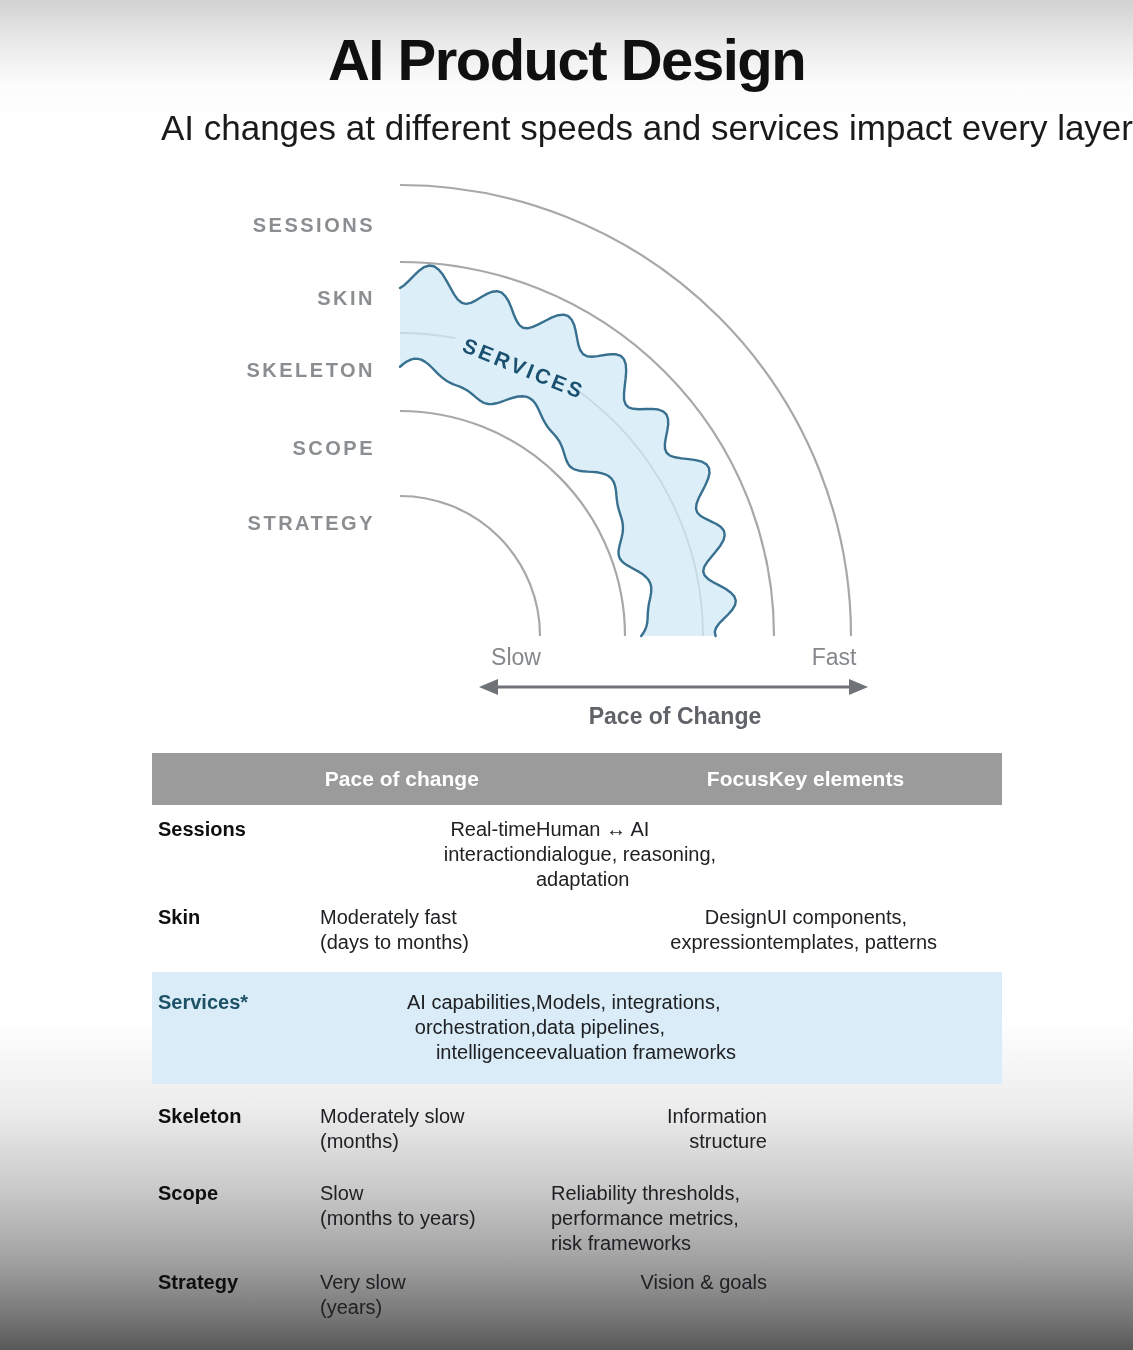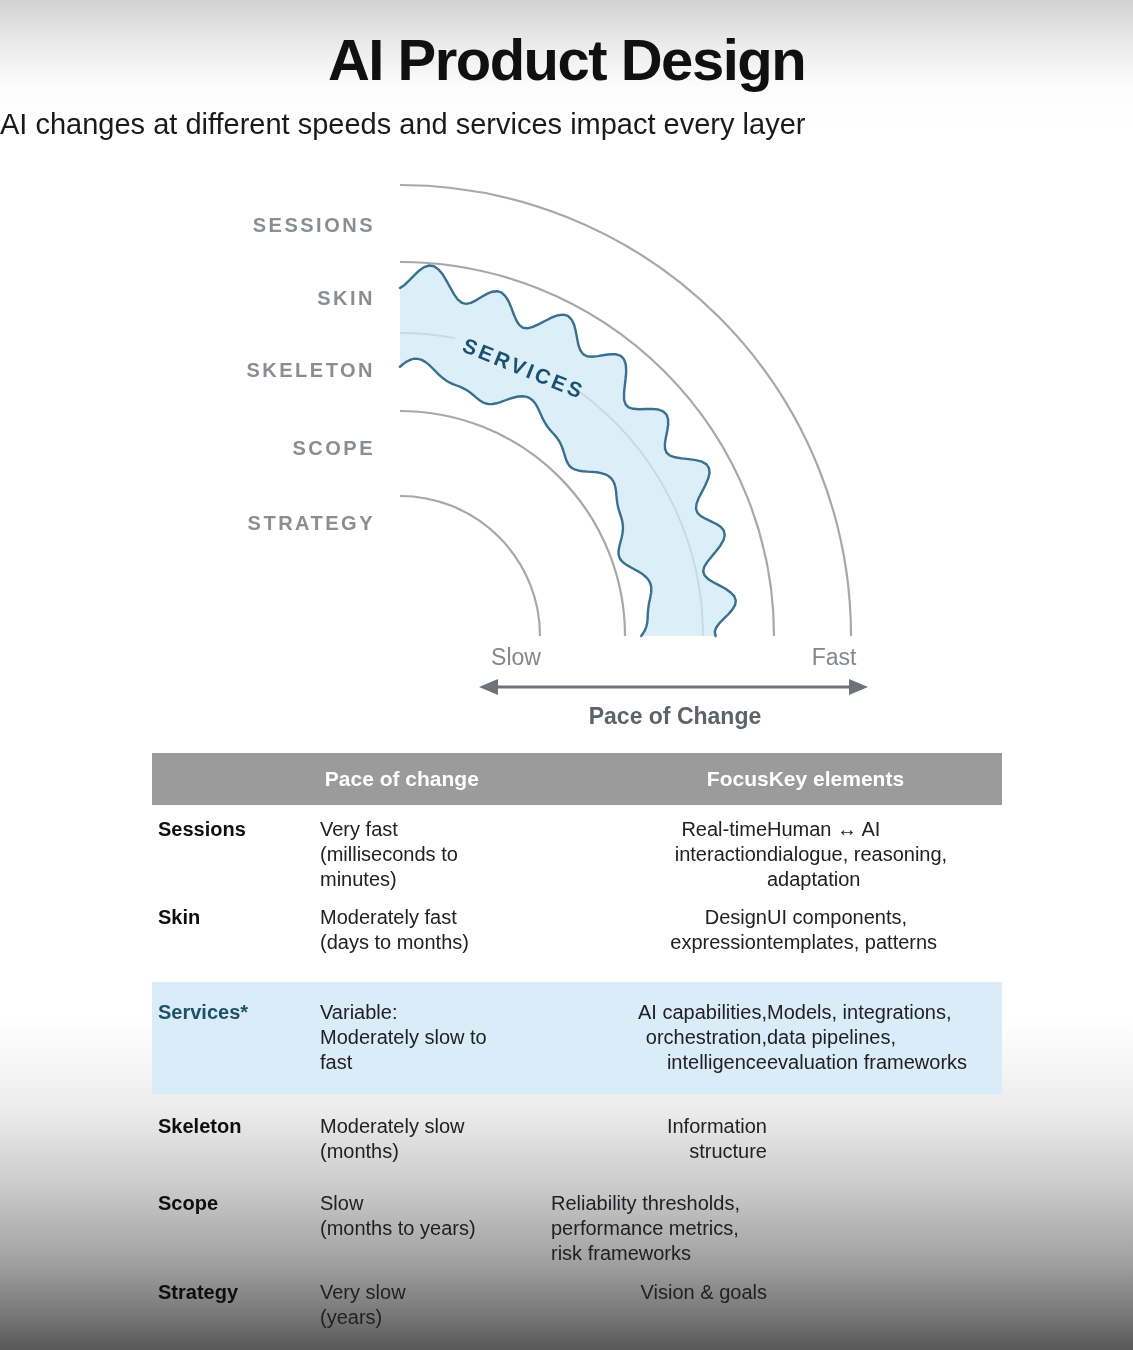--- a/index.html
+++ b/index.html
@@ -7,22 +7,22 @@
   #stage{
     position:relative;width:1133px;height:1350px;overflow:hidden;
     background:linear-gradient(180deg,#d2d2d2 0px,#ebebeb 45px,#fcfcfc 85px,#ffffff 130px,
                #ffffff 1020px,#ececec 1110px,#c9c9c9 1190px,#a2a2a2 1260px,#787878 1315px,#585858 1350px);
   }
   .title{
     position:absolute;top:26px;left:0;width:1133px;text-align:center;
     font-size:58px;font-weight:bold;letter-spacing:-1.5px;color:var(--title);
   }
   .subtitle{
-    position:absolute;top:108px;left:0;width:1133px;text-align:left;
-    font-size:29px;color:var(--subtitle);
+    position:absolute;top:108px;left:0;width:1133px;text-align:right;
+    font-size:35px;color:var(--subtitle);
   }
   #diagram-svg{position:absolute;left:0;top:0;}
   .ring-label{
     position:absolute;left:0;width:375px;text-align:right;
     font-size:20px;font-weight:bold;letter-spacing:2.5px;color:var(--ring-label);
   }
   .axis-word{
     position:absolute;width:90px;text-align:center;top:644px;
     font-size:23px;color:var(--axis-text);
   }
@@ -38,21 +38,21 @@
   }
   .tbody{position:absolute;left:152px;top:805px;width:850px;}
   .trow{display:flex;align-items:flex-start;}
   .c{font-size:20px;line-height:25px;color:var(--body-text);white-space:pre-line;box-sizing:border-box;}
   .c0{width:168px;padding-left:6px;font-weight:bold;color:var(--label-text);}
   .c1{width:231px;}
   .c2{width:216px;text-align:right;}
   .c3{width:235px;}
   .r0{padding-top:12px;}
   .r1{margin-top:13px;}
-  .r2{margin-top:27px;padding-top:18px;padding-bottom:19px;background:var(--highlight-bg);}
+  .r2{margin-top:17px;padding-top:18px;padding-bottom:19px;background:var(--highlight-bg);}
   .r2 .c0{color:var(--services-label);}
   .r3{margin-top:20px;}
   .r4{margin-top:27px;}
   .r5{margin-top:14px;}
 </style>
 </head>
 <body>
 
 <div id="stage">
 
@@ -94,43 +94,37 @@
   <div class="thead">
     <div class="c0"></div>
     <div class="c1">Pace of change</div>
     <div class="c2">Focus</div>
     <div class="c3">Key elements</div>
   </div>
 
   <div class="tbody">
     <div class="trow r0">
       <div class="c c0">Sessions</div>
-      <div class="c c1">Very fast
-(milliseconds to
-minutes)</div>
       <div class="c c2">Real-time
 interaction</div>
       <div class="c c3">Human ↔ AI
 dialogue, reasoning,
 adaptation</div>
     </div>
     <div class="trow r1">
       <div class="c c0">Skin</div>
       <div class="c c1">Moderately fast
 (days to months)</div>
       <div class="c c2">Design
 expression</div>
       <div class="c c3">UI components,
 templates, patterns</div>
     </div>
     <div class="trow r2">
       <div class="c c0">Services*</div>
-      <div class="c c1">Variable:
-Moderately slow to
-fast</div>
       <div class="c c2">AI capabilities,
 orchestration,
 intelligence</div>
       <div class="c c3">Models, integrations,
 data pipelines,
 evaluation frameworks</div>
     </div>
     <div class="trow r3">
       <div class="c c0">Skeleton</div>
       <div class="c c1">Moderately slow

